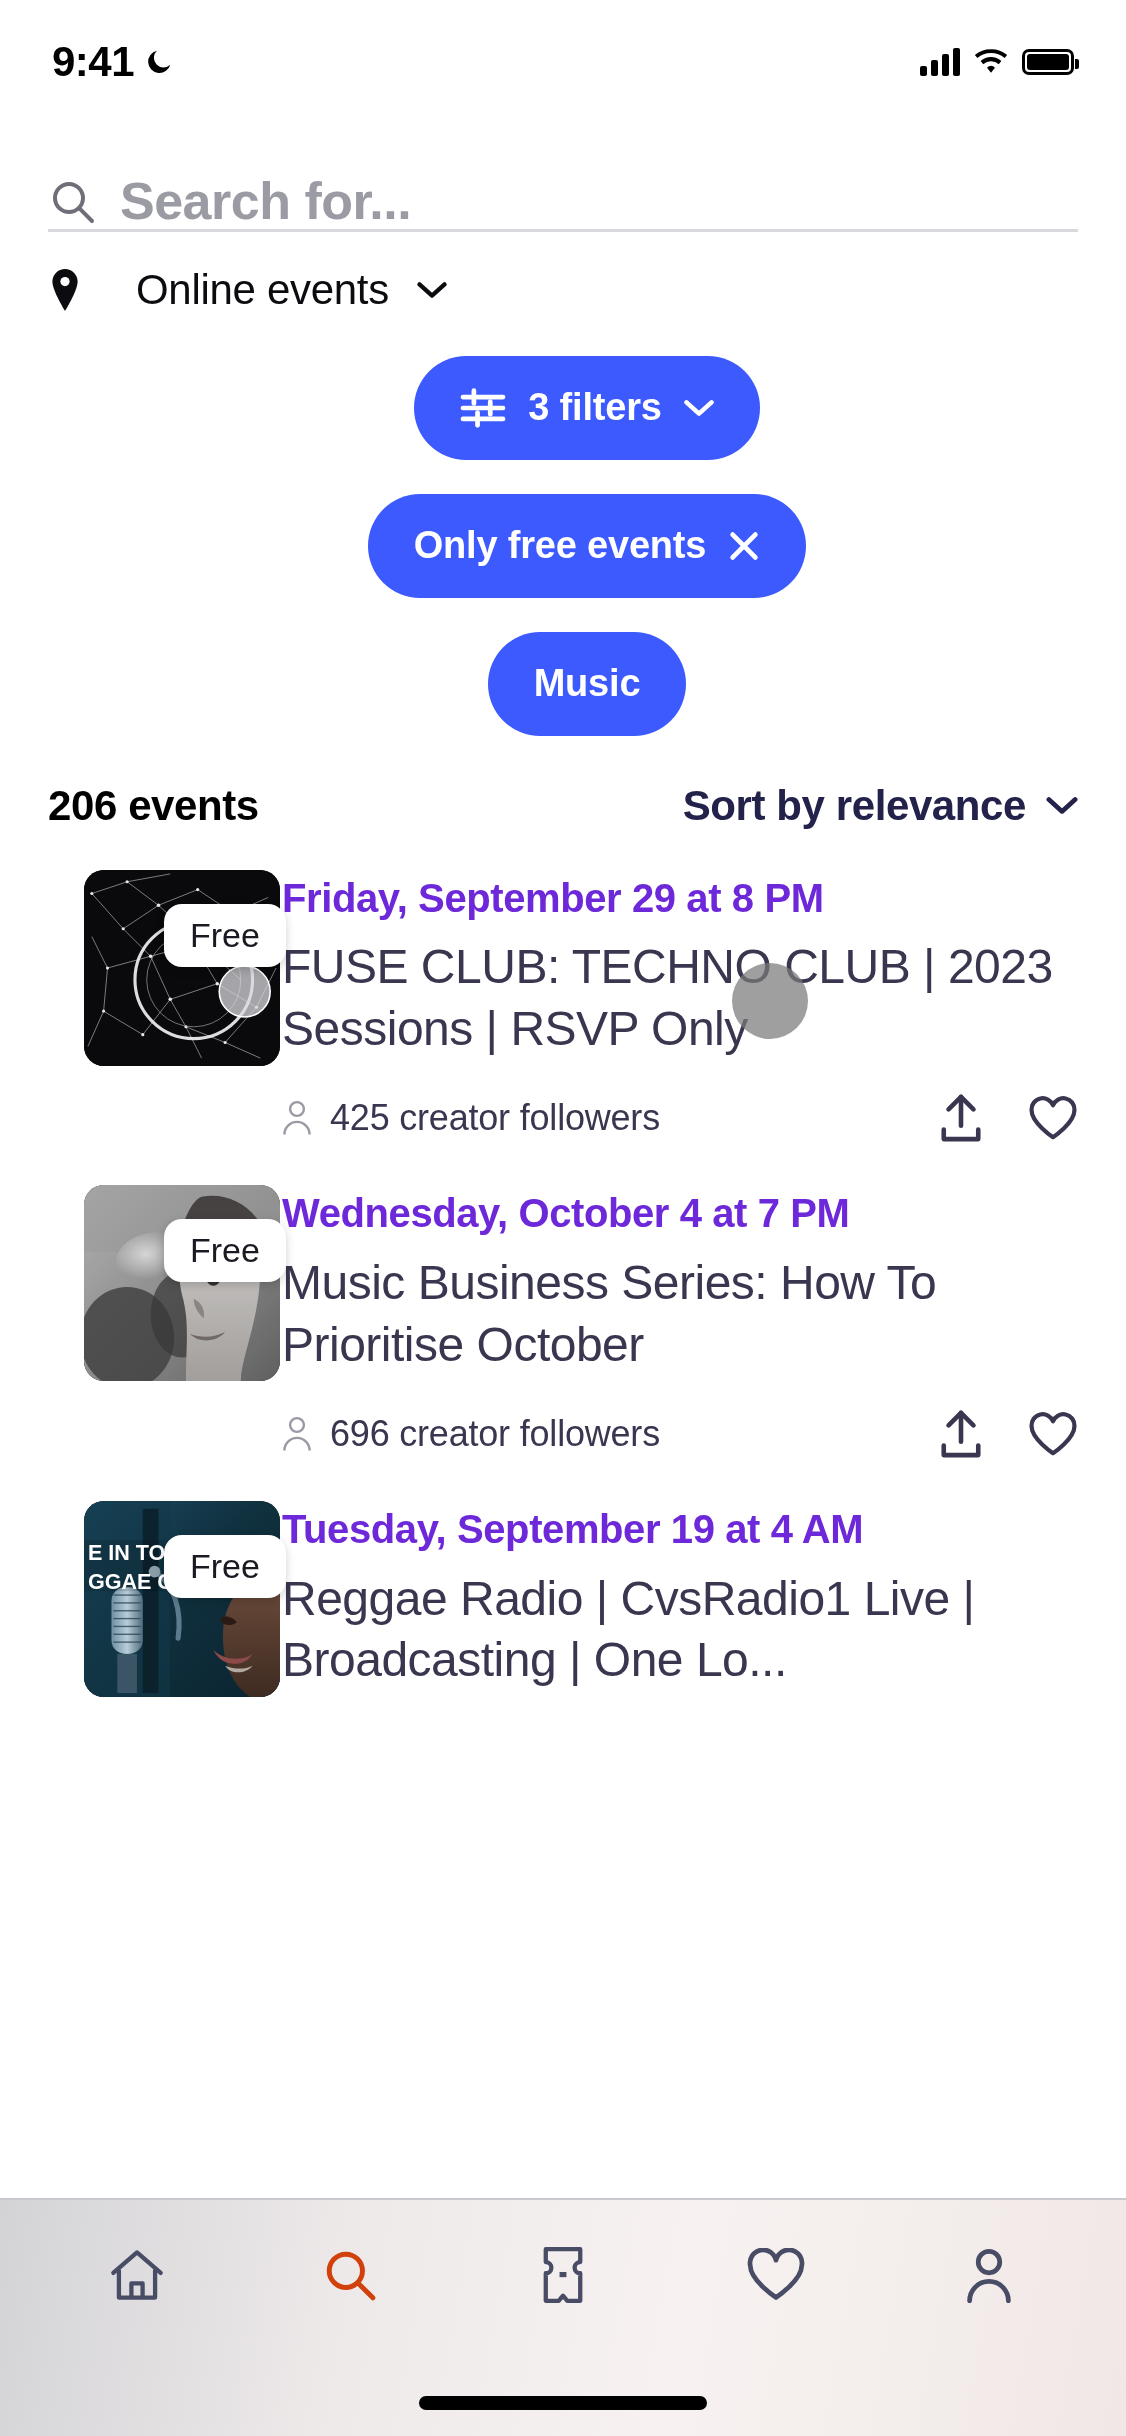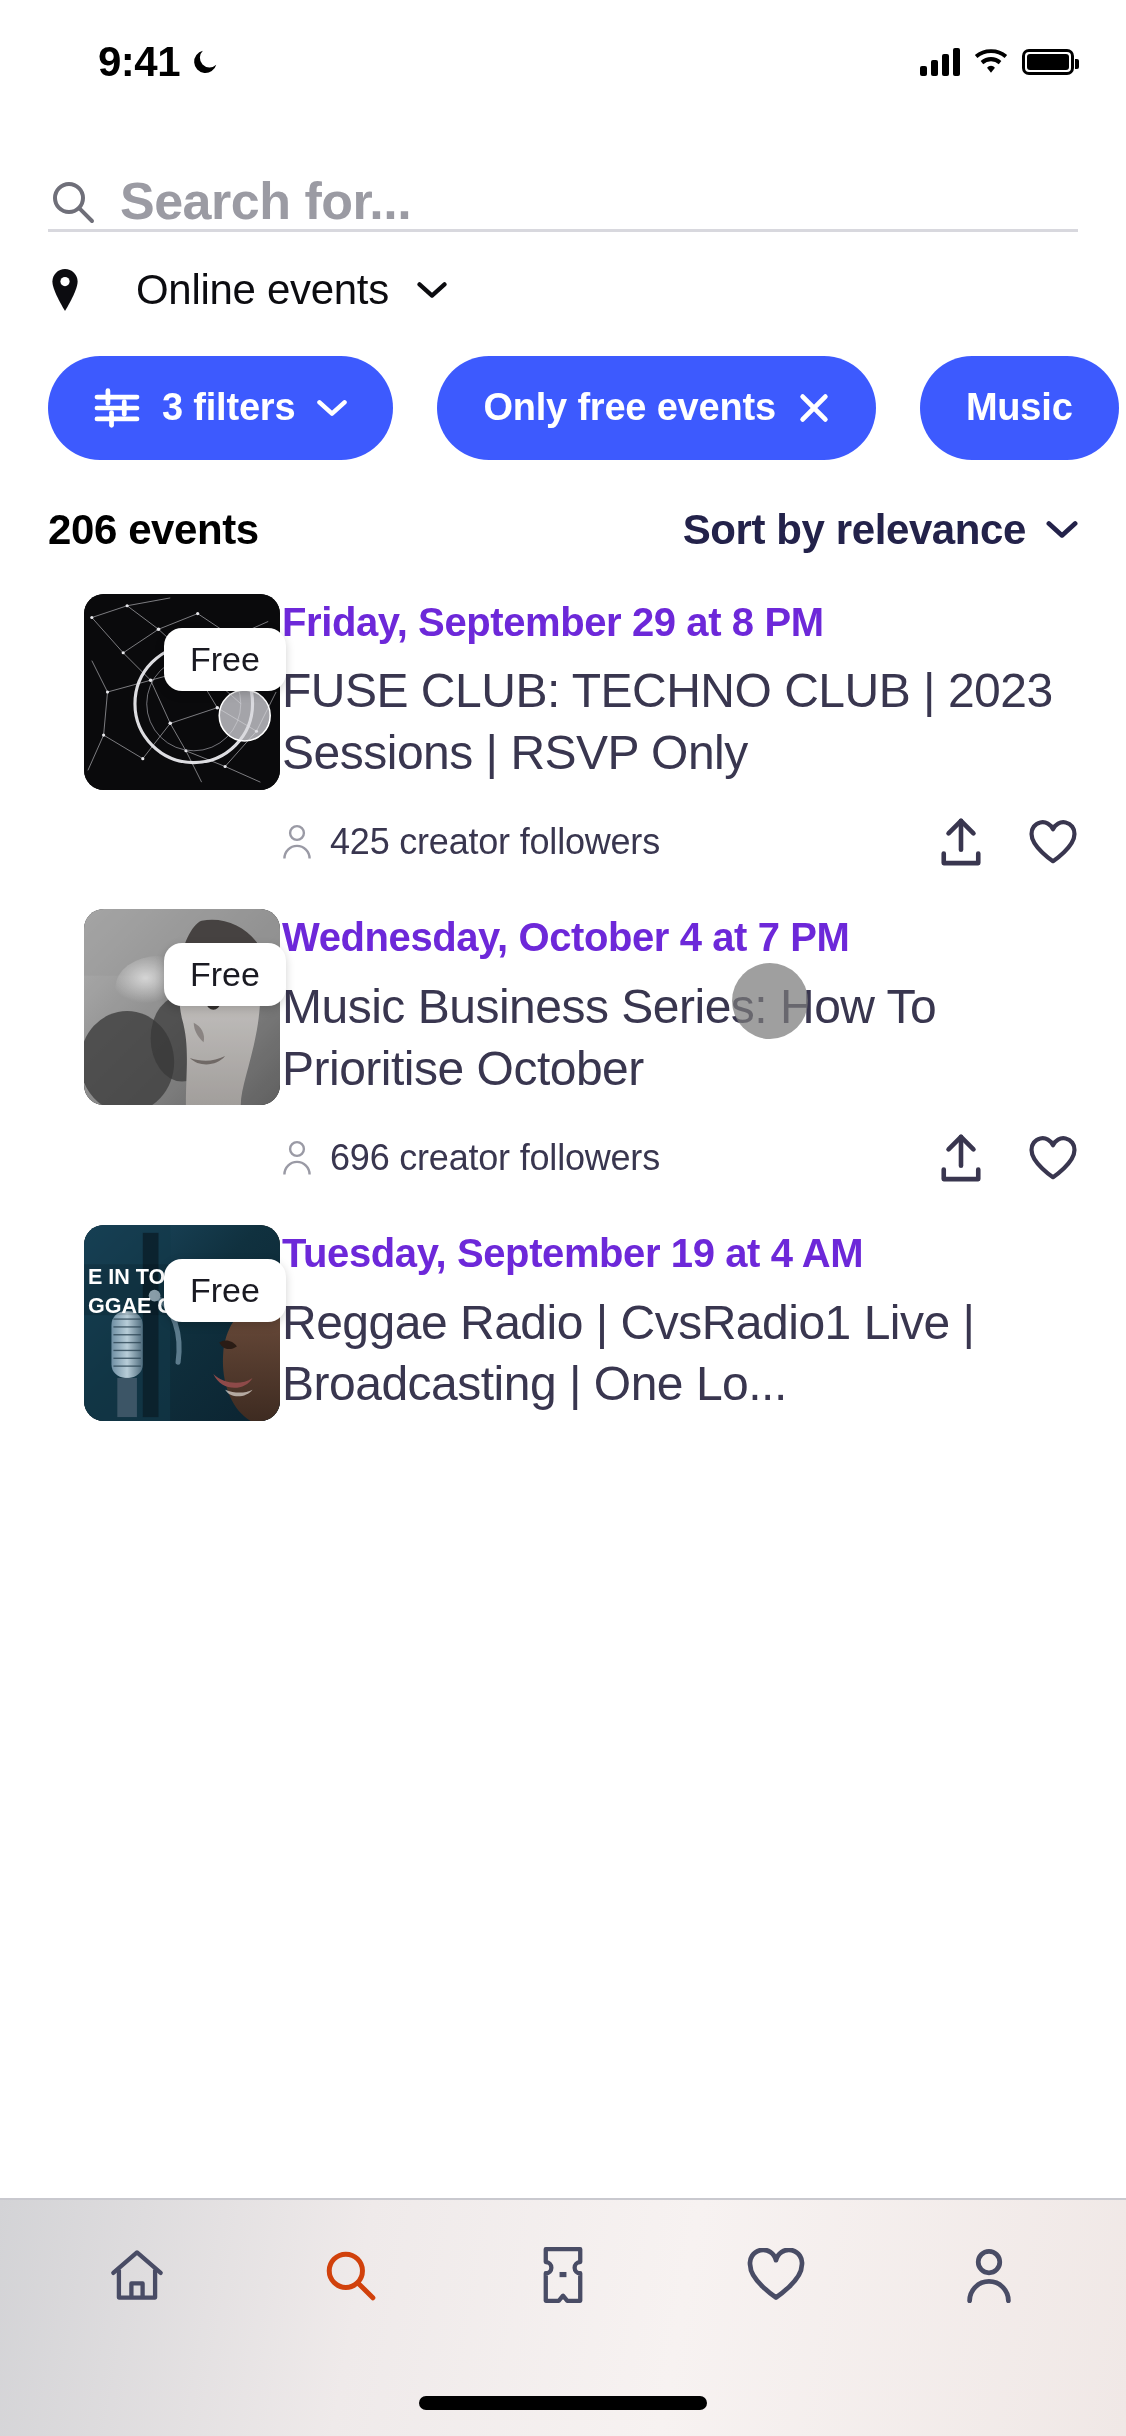--- a/index.html
+++ b/index.html
@@ -12,21 +12,20 @@
     position:relative;
   }
 
   
   .statusbar {
     height:96px;
     display:flex;
     align-items:center;
     justify-content:space-between;
     padding:28px 52px 0 52px;
-    margin-left:46px;
   }
   .sb-left { display:flex; align-items:center; gap:10px; }
   .sb-time { font-size:42px; font-weight:700; letter-spacing:-0.5px; color:#000; }
   .sb-moon { width:30px; height:30px; display:block; }
   .sb-right { display:flex; align-items:center; gap:14px; }
   .sb-bars { display:flex; align-items:flex-end; gap:4px; height:28px; }
   .sb-bars i { display:block; width:7px; background:#000; border-radius:2px; }
   .sb-bars i:nth-child(1){height:10px;}
   .sb-bars i:nth-child(2){height:16px;}
   .sb-bars i:nth-child(3){height:22px;}
@@ -58,24 +57,25 @@
   .loc-row {
     display:flex; align-items:center; gap:18px;
     padding:34px 48px 0 48px;
   }
   .pin-icon { width:34px; height:42px; }
   .loc-text { font-size:42px; font-weight:400; color:#0c0c10; letter-spacing:-0.3px;margin-left:36px; }
   .chev-sm { width:30px; height:20px; margin-left:10px; }
 
   
   .chips {
-    display:flex; align-items:center; gap:44px;
+    display:flex; align-items:center; gap:34px;
     padding:42px 0 0 48px;
     white-space:nowrap;
     overflow:hidden;
+    flex-direction:column;
   }
   .chip {
     flex:0 0 auto;
     background:#3d5afe;
     color:#fff;
     border-radius:60px;
     height:104px;
     display:flex; align-items:center; gap:22px;
     padding:0 46px;
     font-size:38px; font-weight:700; letter-spacing:-0.2px;

